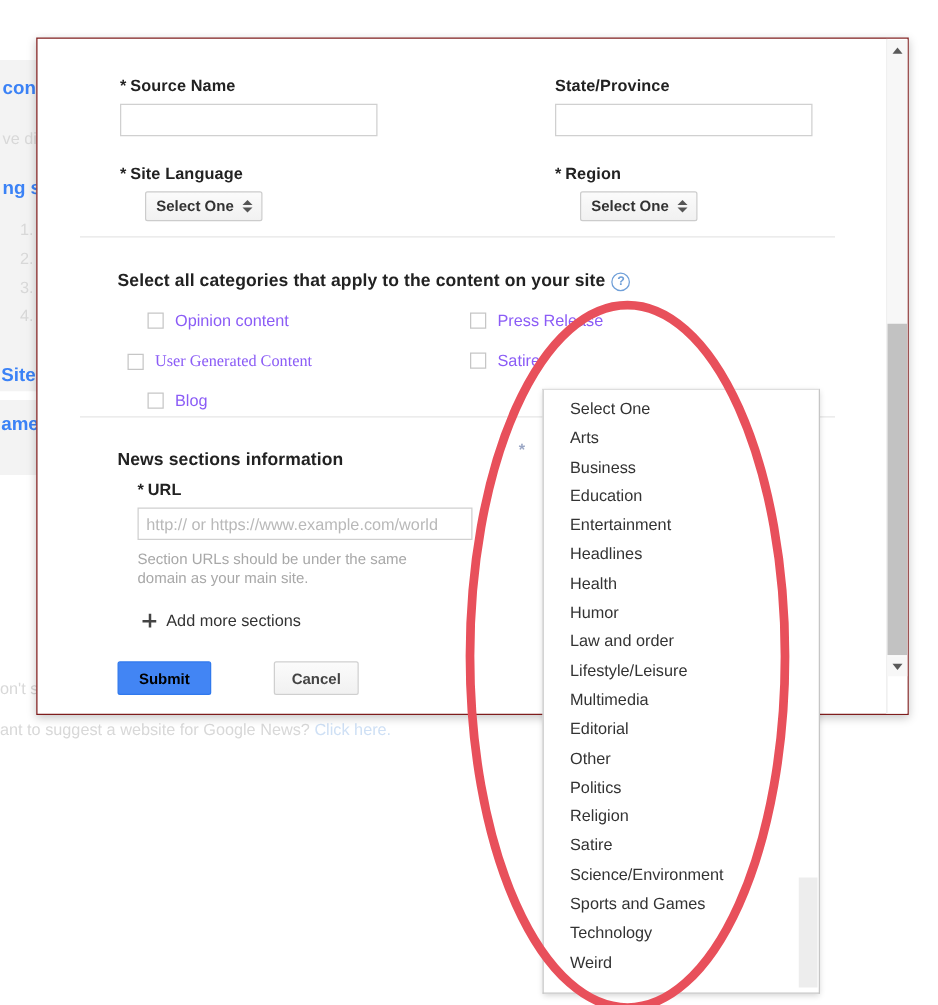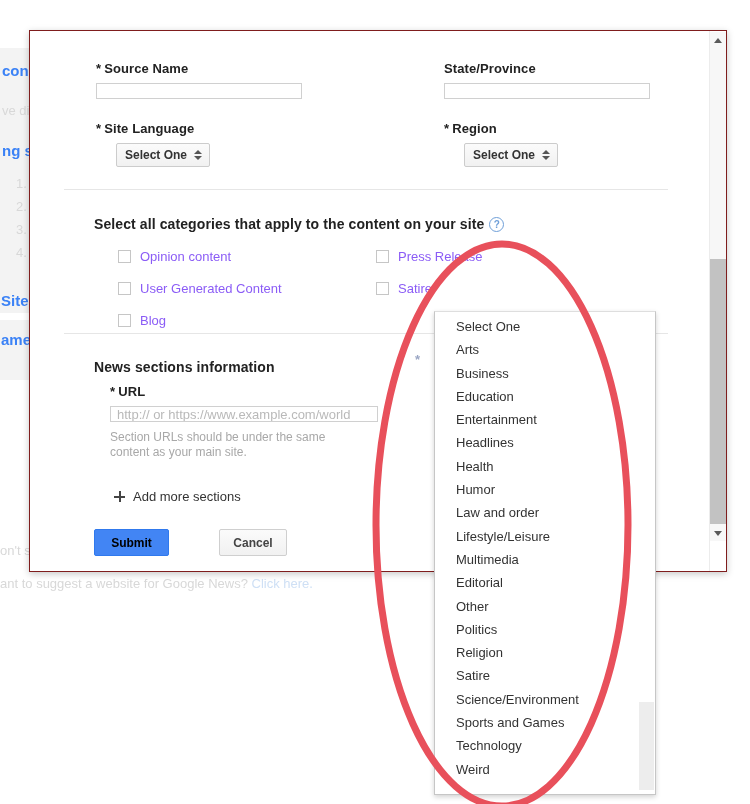--- a/index.html
+++ b/index.html
@@ -72,21 +72,21 @@
     letter-spacing: .1px;
   }
   .req-star {
     color: #222222;
     font-weight: bold;
     margin-right: 3px;
   }
   .text-input {
     display: block;
     width: 206px;
-    height: 16px;
+    height: 26px;
     border: 1px solid #d0d0d0;
     box-sizing: border-box;
     background: #fff;
     font-family: "Liberation Sans", sans-serif;
     font-size: 13px;
     color: #737373;
     padding: 0 6px;
     outline: none;
   }
   .text-input.wide { width: 206px; }
@@ -403,21 +403,21 @@
     <div class="hr" style="top:158px;"></div>
 
     <div class="section-title" style="left:64px;top:185px;">
       <span>Select all categories that apply to the content on your site</span><span class="help-icon">?</span>
     </div>
 
     <div class="cbrow" style="left:88px;top:218px;">
       <span class="cbox"></span>
       <span class="cblabel">Opinion content</span>
     </div>
-    <div class="cbrow" style="left:88px;top:250px;">
+    <div class="cbrow" style="left:72px;top:250px;font-family:Liberation Serif, serif;">
       <span class="cbox"></span>
       <span class="cblabel">User Generated Content</span>
     </div>
     <div class="cbrow" style="left:88px;top:282px;">
       <span class="cbox"></span>
       <span class="cblabel">Blog</span>
     </div>
 
     <div class="cbrow" style="left:346px;top:218px;">
       <span class="cbox"></span>
@@ -430,21 +430,21 @@
 
     <div class="hr" style="top:302px;"></div>
 
     <div class="section-title" style="left:64px;top:328px;">News sections information</div>
 
     <div style="position:absolute;left:80px;top:353px;">
       <div class="field-label">
         <span class="req-star">*</span><span>URL</span>
       </div>
       <input class="text-input" style="width: 268px;" type="text" placeholder="http:// or https://www.example.com/world">
-      <div class="hint" style="margin-top:8px;">Section URLs should be under the same content as your main site.</div>
+      <div class="hint" style="margin-top:8px;">Section URLs should be under the same domain as your main site.</div>
     </div>
 
     <div class="addmore" style="position:absolute;left:84px;top:458px;">
       <span class="plus"></span>
       <span>Add more sections</span>
     </div>
 
     <div style="position:absolute;left:64px;top:498px;display:flex;gap:50px;">
       <div class="btn btn-primary">Submit</div>
       <div class="btn btn-secondary">Cancel</div>

